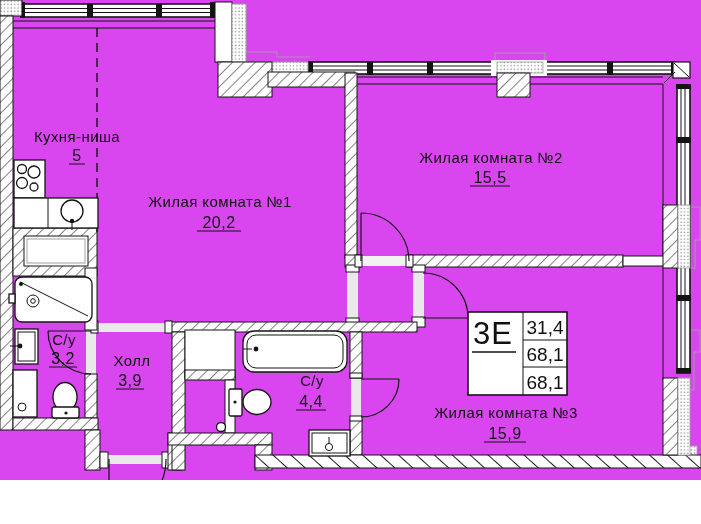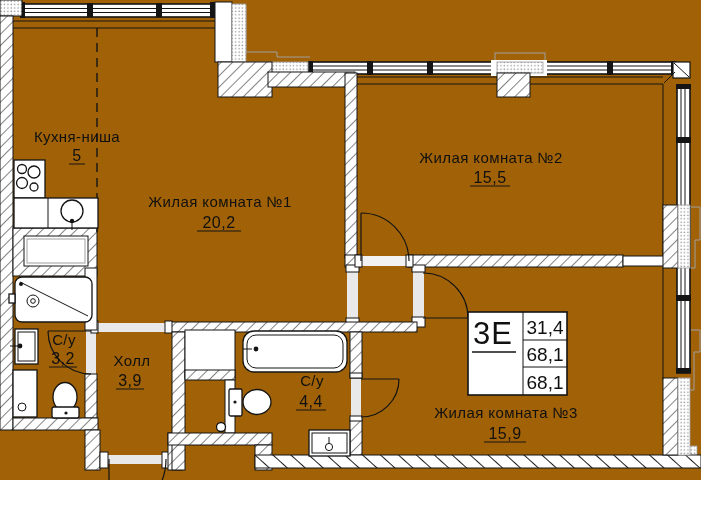--- a/index.html
+++ b/index.html
@@ -1,16 +1,16 @@
 <!DOCTYPE html>
 <html><head>
 <meta charset="utf-8">
 <style>
   html,body{margin:0;padding:0;background:#ffffff;}
-  .stage{position:relative;width:701px;height:480px;background:#a16207;overflow:hidden;
+  .stage{position:relative;width:701px;height:480px;background:#d946ef;overflow:hidden;
          font-family:"Liberation Sans", sans-serif;}
   svg{display:block;}
   text{fill:#101010;font-family:"Liberation Sans", sans-serif;}
   .room-label{font-size:15px;letter-spacing:0.4px;}
   .area-label{font-size:16px;letter-spacing:0.5px;}
   .stamp-type{font-size:31px;letter-spacing:1px;}
   .stamp-val{font-size:19px;}
   .thin{stroke:#141414;stroke-width:1;fill:none;}
   .wall{stroke:#141414;stroke-width:1;}
   .gray{stroke:#9f9f9f;stroke-width:1;fill:none;}

